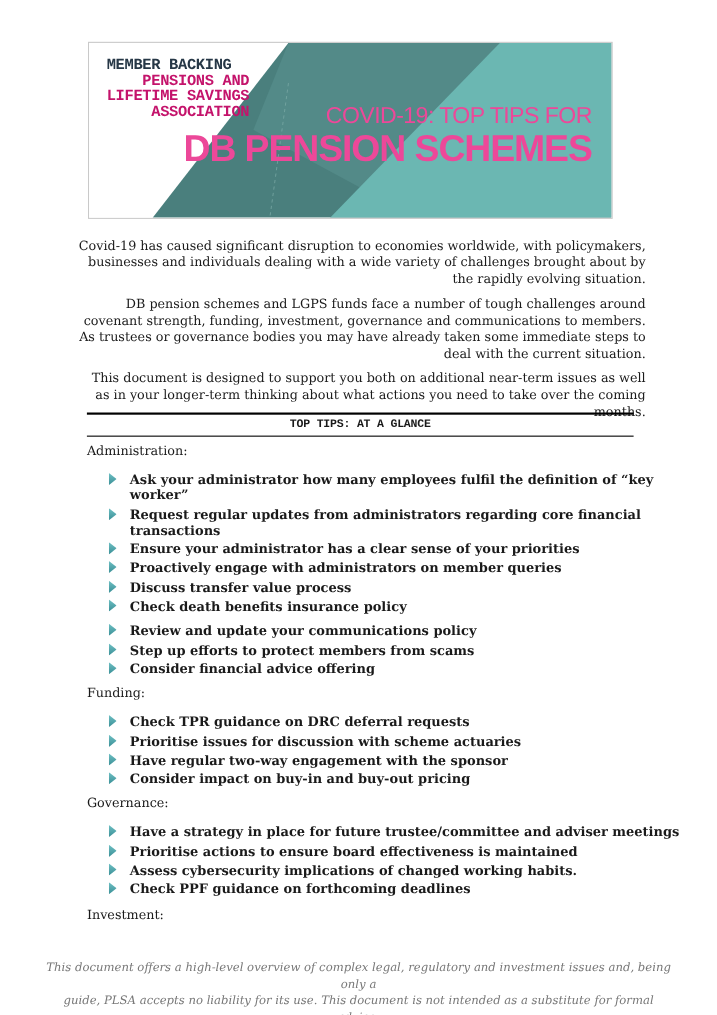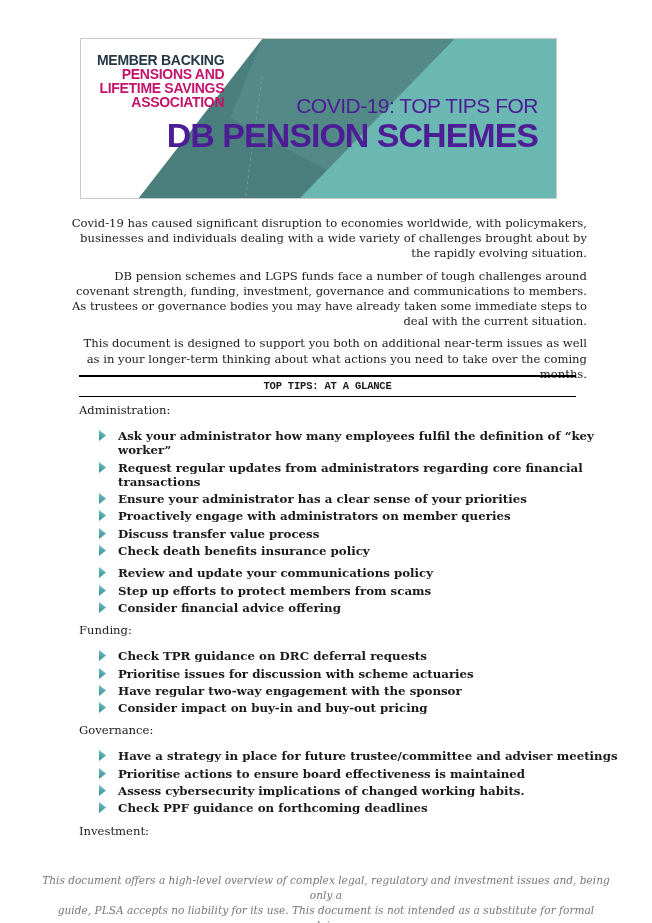--- a/index.html
+++ b/index.html
@@ -1,23 +1,23 @@
 <!DOCTYPE html>
 <html><head>
   <meta charset="utf-8">
   <style>
     html, body { margin: 0; padding: 0; background: #ffffff; }
     body { width: 652px; height: 923px; position: relative; overflow: hidden; font-family: "DejaVu Serif", "Liberation Serif", serif; color: #1a1a1a; }
 
     .banner { position: absolute; left: 80px; top: 38px; width: 477px; height: 161px; border: 1px solid #c9c9c9; box-sizing: border-box; overflow: hidden; background: #ffffff; }
     .banner svg.bg { position: absolute; left: 0; top: 0; width: 100%; height: 100%; }
-    .logo { position: absolute; left: 16px; top: 14px; font-family: Liberation Sans, sans-serif; font-weight: bold; font-size: 14px; line-height: 14px; letter-spacing: -0.3px; }
+    .logo { position: absolute; left: 16px; top: 14px; font-family: Liberation Mono, monospace; font-weight: bold; font-size: 14px; line-height: 14px; letter-spacing: -0.3px; }
     .logo .l1 { color: #263746; }
     .logo .pink { color: #c4136b; text-align: right; }
-    .banner-title { position: absolute; right: 18px; top: 55px; text-align: right; color: #4c1d95; font-family: "Liberation Sans", sans-serif; margin-left: 12px; }
+    .banner-title { position: absolute; right: 18px; top: 55px; text-align: right; color: #ec4899; font-family: "Liberation Sans", sans-serif; margin-left: 12px; }
     .banner-title .sub { font-size: 21px; line-height: 24px; letter-spacing: -0.5px; }
     .banner-title .main { font-size: 34px; font-weight: bold; line-height: 34px; letter-spacing: -1px; }
 
     .intro { position: absolute; left: 67px; top: 216px; width: 520px; font-size: 11.6px; line-height: 15.2px; text-align: right; }
     .intro p { margin: 0 0 7px 0; }
 
     .tips-header { position: absolute; left: 79px; top: 375px; width: 497px; height: 19px; border-top: 2px solid #000; border-bottom: 1px solid #000; text-align: center; font-family: Liberation Mono, monospace; font-weight: bold; font-size: 10.5px; line-height: 19px; letter-spacing: -0.2px; }
 
     .sections { position: absolute; left: 79px; top: 403px; width: 540px; }
     .section-label { font-size: 11.6px; line-height: 15px; margin: 0 0 11px 0; }

